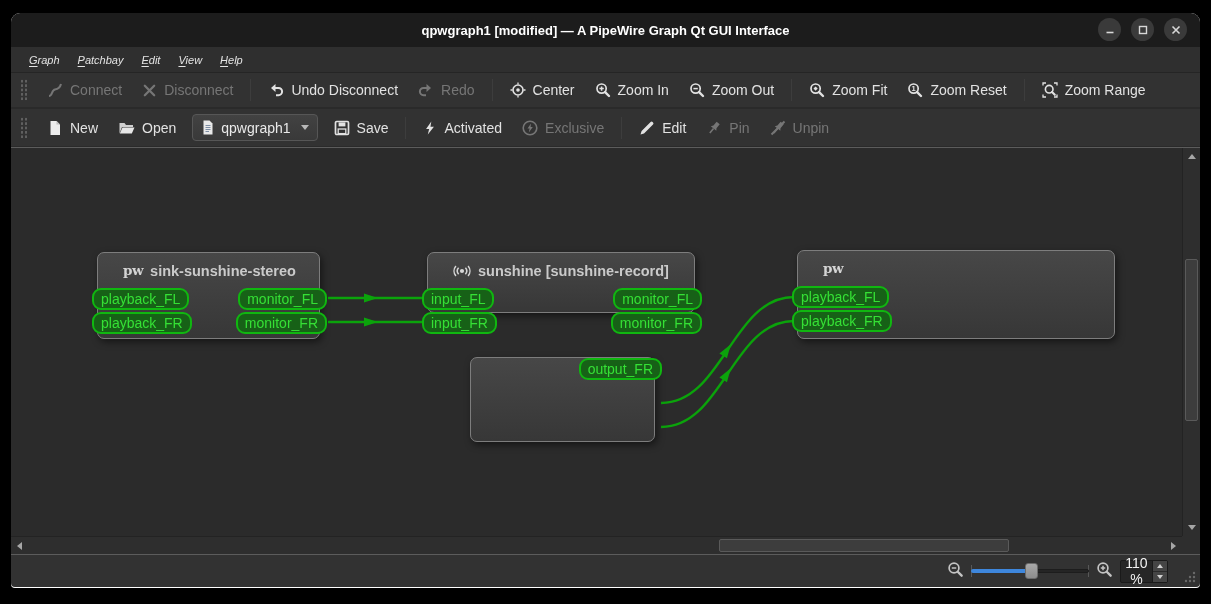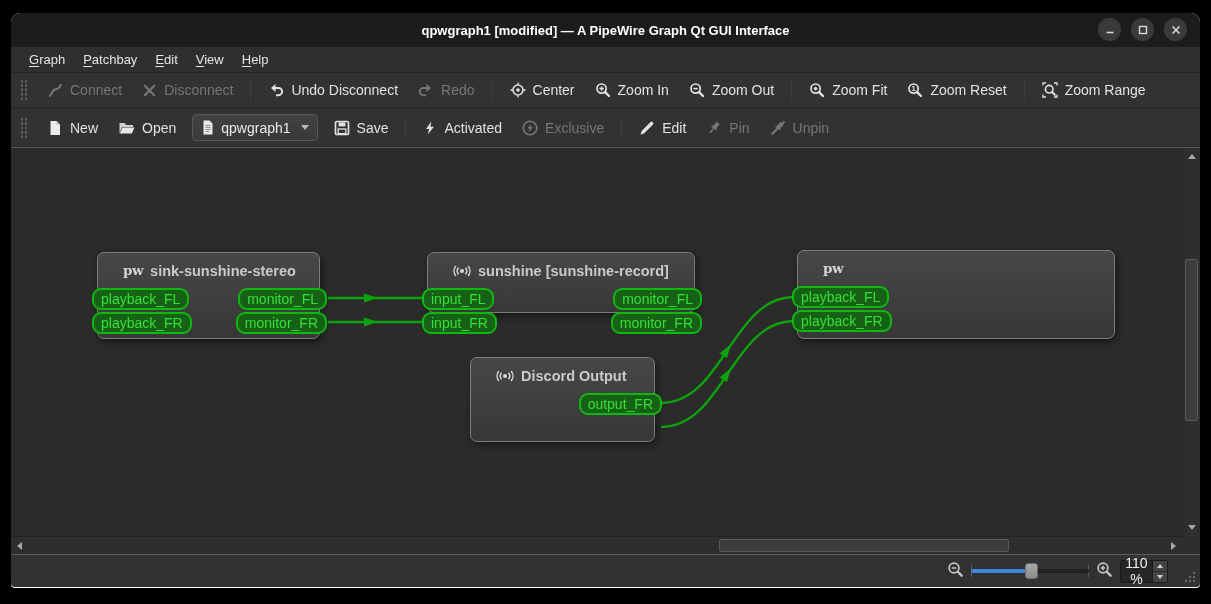--- a/index.html
+++ b/index.html
@@ -14,21 +14,21 @@
               display:flex; align-items:center; justify-content:center; position:relative; }
   .win-title { color:#ffffff; font-size:13px; font-weight:bold; }
   .win-controls { position:absolute; right:13px; top:5px; display:flex; gap:10px; }
   .win-btn { width:23px; height:23px; border-radius:50%; background:#3a3a3a;
              display:flex; align-items:center; justify-content:center; }
   .win-btn svg { display:block; }
 
   
   .menubar { height:26px; background:#2f2f2f; display:flex; align-items:center;
              padding-left:9px; border-bottom:1px solid #252525; }
-  .menu-item { color:#e4e4e4; font-size:13px; padding:3px 9px; border-radius:3px; }
+  .menu-item { color:#e4e4e4; font-size:11px; padding:3px 9px; border-radius:3px;font-style:italic; }
   .mn { text-decoration:underline; text-underline-offset:2px; }
 
   
   .toolbar { display:flex; align-items:center; background:#323232; padding-left:4px; }
   .tb1 { height:36px; border-bottom:2px solid #2a2a2a; }
   .tb2 { height:38px; border-bottom:1px solid #2a2a2a; }
   .tb-handle { width:8px; height:22px; margin:0 9px 0 5px;
     background-image:radial-gradient(circle,#606060 1px,transparent 1.3px);
     background-size:4px 4.4px; }
   .tb-btn { display:flex; align-items:center; gap:7px; padding:5px 10px;
@@ -365,28 +365,20 @@
           </div>
           <div class="port-row left-only">
             <span class="port in">playback_FL</span>
           </div>
           <div class="port-row left-only">
             <span class="port in">playback_FR</span>
           </div>
         </div>
 
         <div class="node" style="left:459px; top:209px; width:185px; height:85px;">
-          <div class="node-title">
-            <svg width="18" height="16" viewBox="0 0 18 16">
-              <circle cx="9" cy="8" r="2.1" fill="#d6d6d6"></circle>
-              <path d="M5.6,4.8 a4.8,4.8 0 0 0 0,6.4 M12.4,4.8 a4.8,4.8 0 0 1 0,6.4" fill="none" stroke="#d6d6d6" stroke-width="1.5"></path>
-              <path d="M2.9,2.9 a8,8 0 0 0 0,10.2 M15.1,2.9 a8,8 0 0 1 0,10.2" fill="none" stroke="#d6d6d6" stroke-width="1.5"></path>
-            </svg>
-            <span>Discord Output</span>
-          </div>
           <div class="port-row right-only">
             <span class="port out">output_FR</span>
           </div>
         </div>
       </div>
 
       <div class="vscroll">
         <div class="sb-btn" style="top:0; left:0;">
             <span class="tri-up"></span>
           </div>

